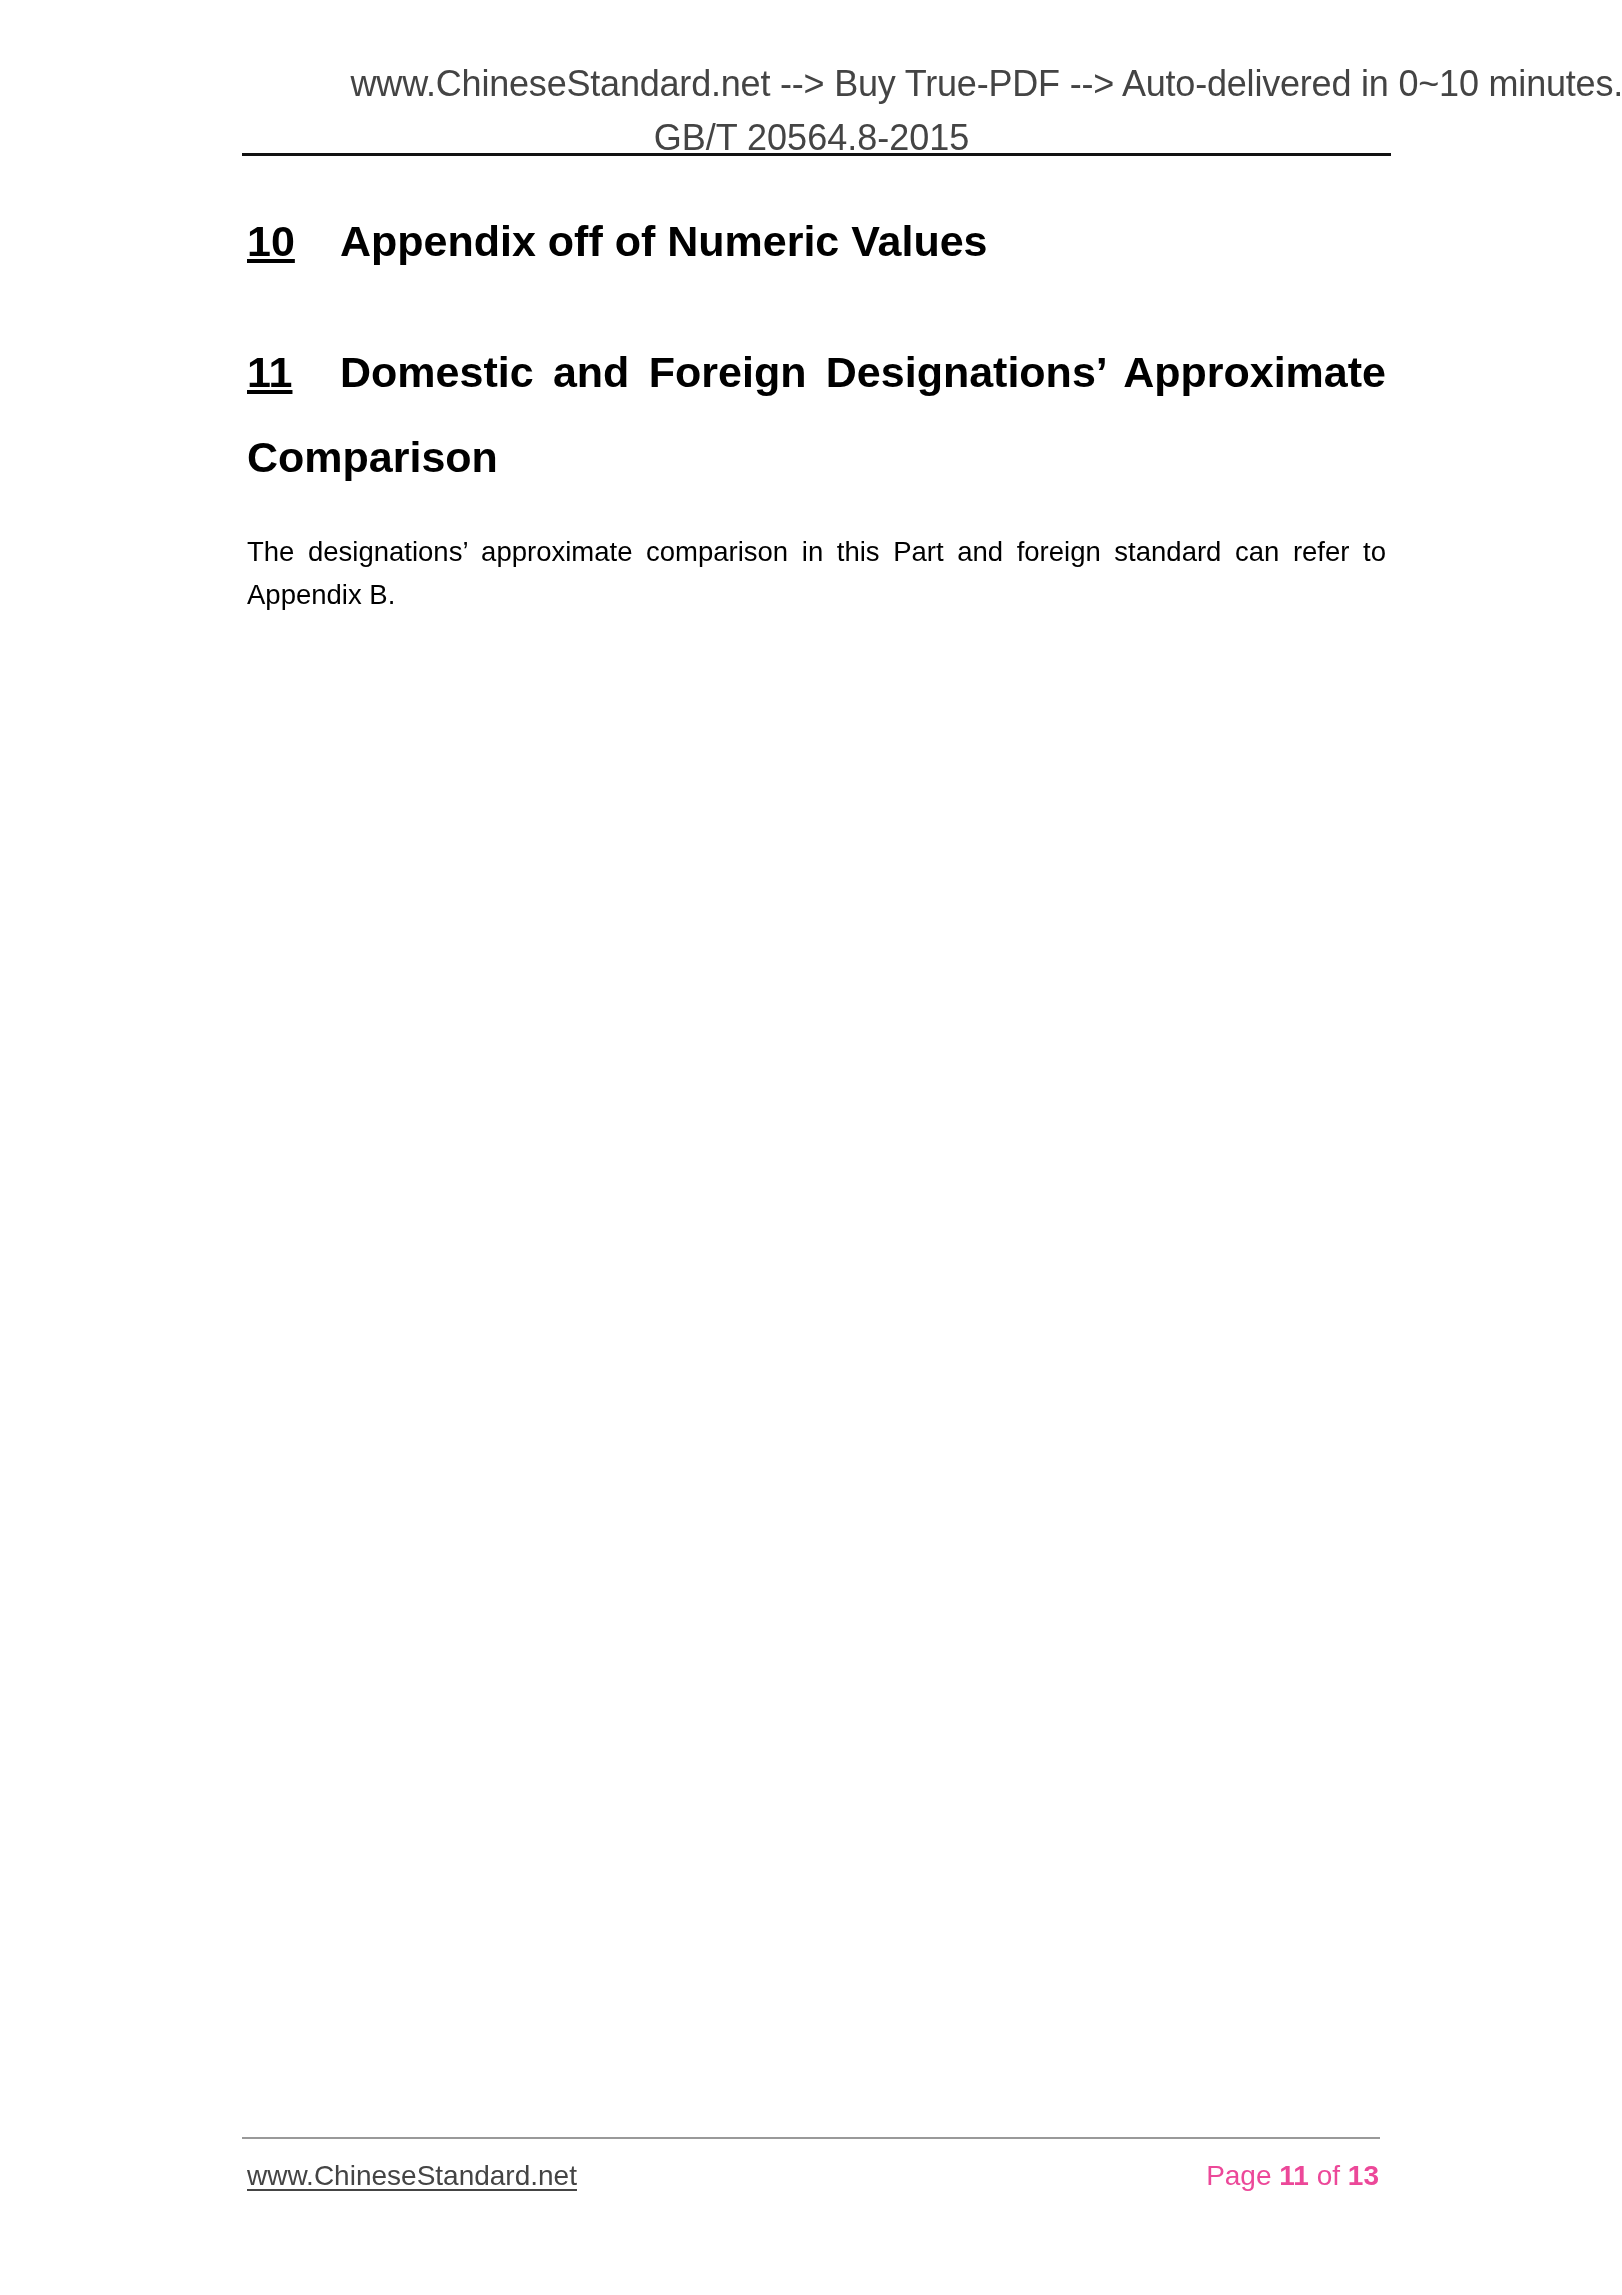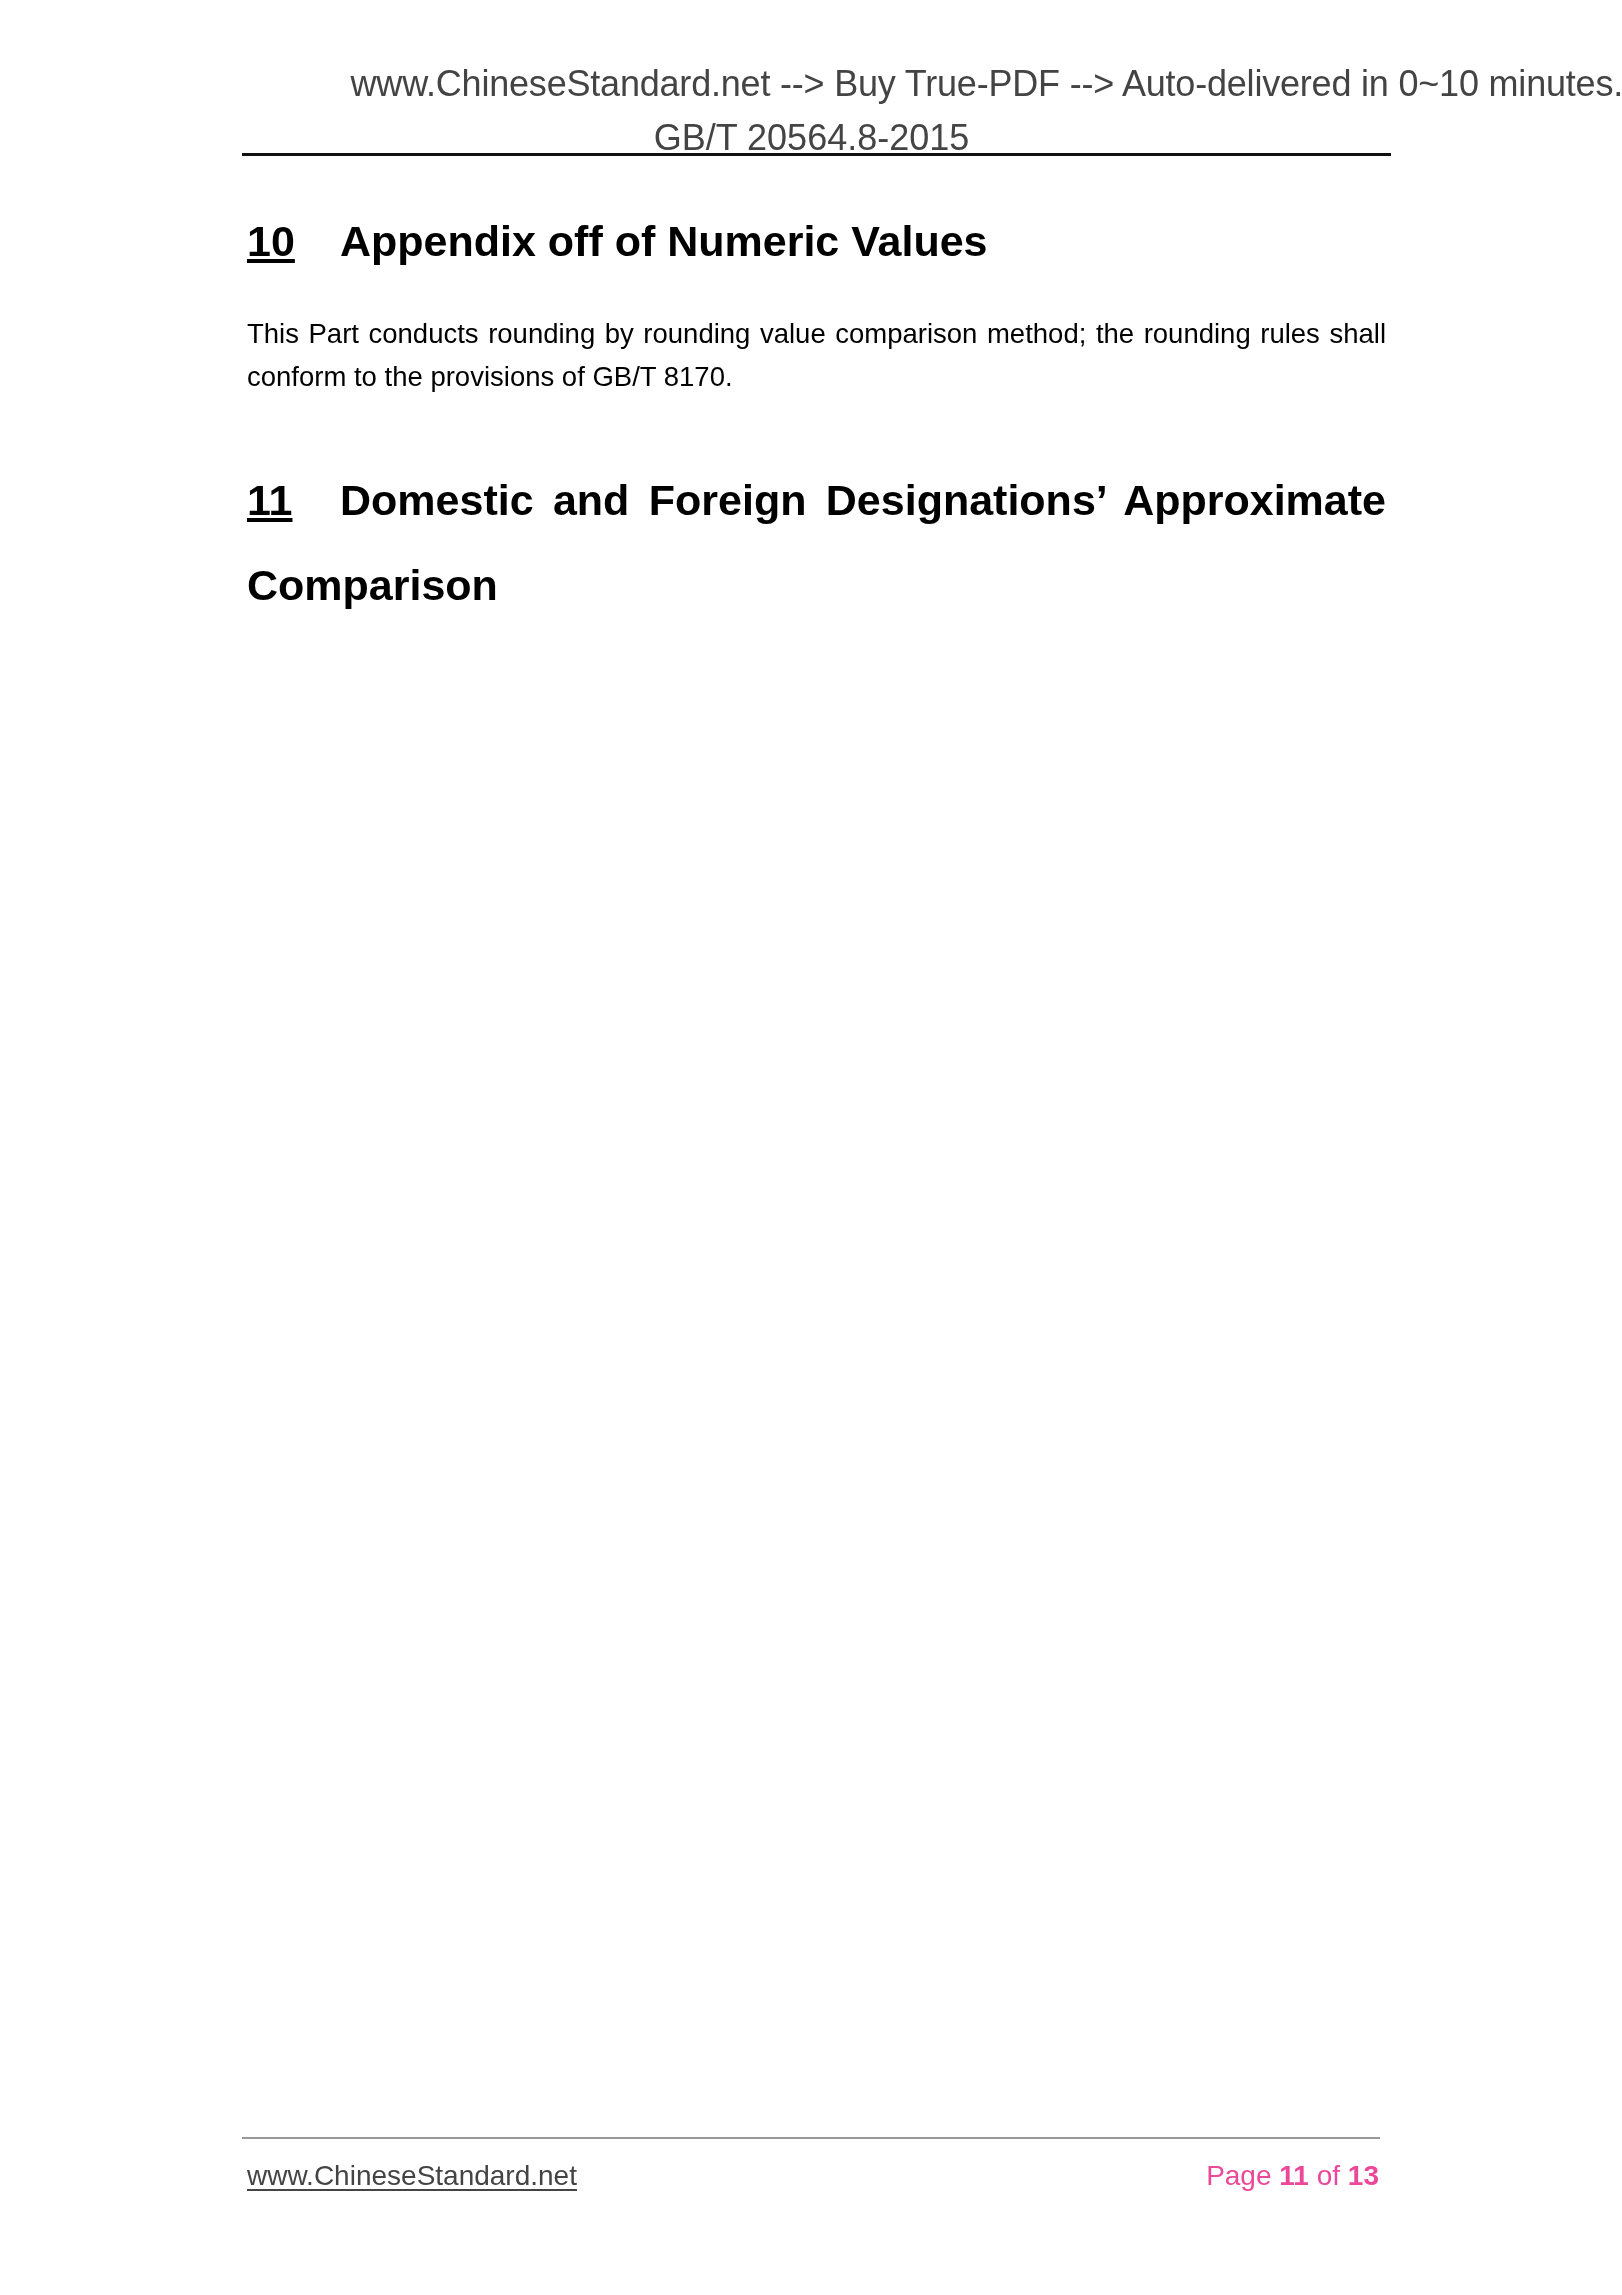--- a/index.html
+++ b/index.html
@@ -29,24 +29,24 @@
 
 <div>
   <div class="header-line1">www.ChineseStandard.net --&gt; Buy True-PDF --&gt; Auto-delivered in 0~10 minutes.</div>
   <div class="header-line2">GB/T 20564.8-2015</div>
   <div class="header-rule"></div>
 </div>
 
 <div class="content">
   <div class="sec10">
     <h1 class="section"><span class="num">10</span><span>Appendix off of Numeric Values</span></h1>
-    <p class="para">This Part conducts rounding by rounding value comparison method; the rounding rules shall conform to the provisions of GB/T 8170.</p>
   </div>
   <div class="sec11">
     <h1 class="section"><span class="num">11</span><span>Domestic and Foreign Designations’ Approximate Comparison</span></h1>
+    <p class="para">The designations’ approximate comparison in this Part and foreign standard can refer to Appendix B.</p>
   </div>
 </div>
 
 <div>
   <div class="footer-rule"></div>
   <a class="footer-link">www.ChineseStandard.net</a>
   <div class="footer-page">
     <span>Page</span>
     <b>11</b>
     <span>of</span>

